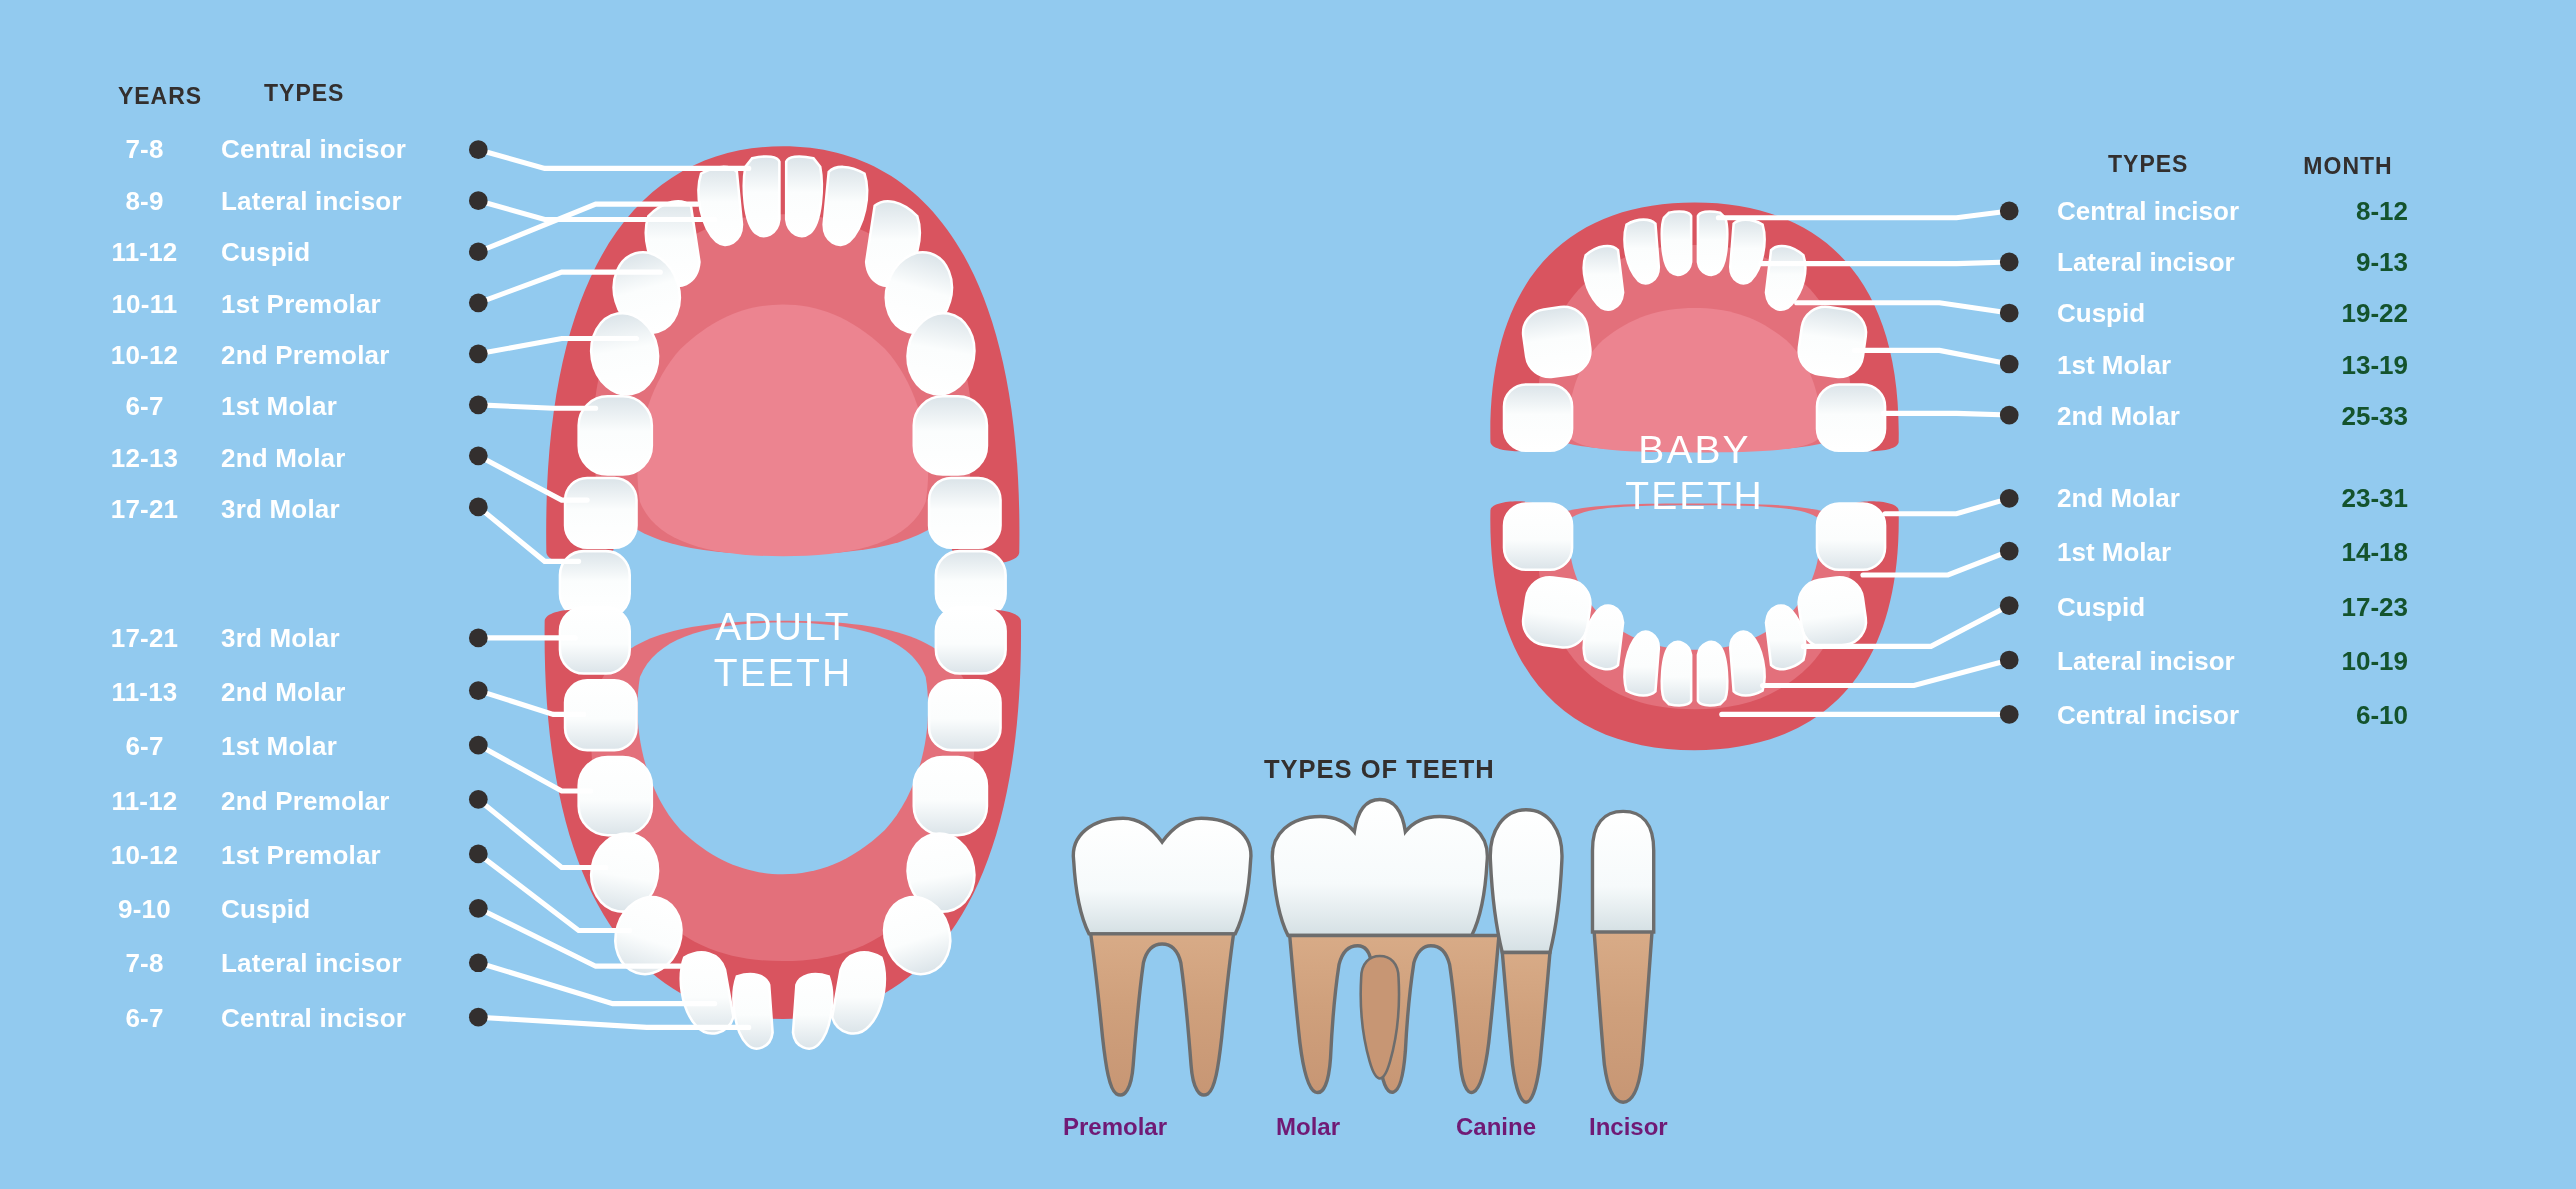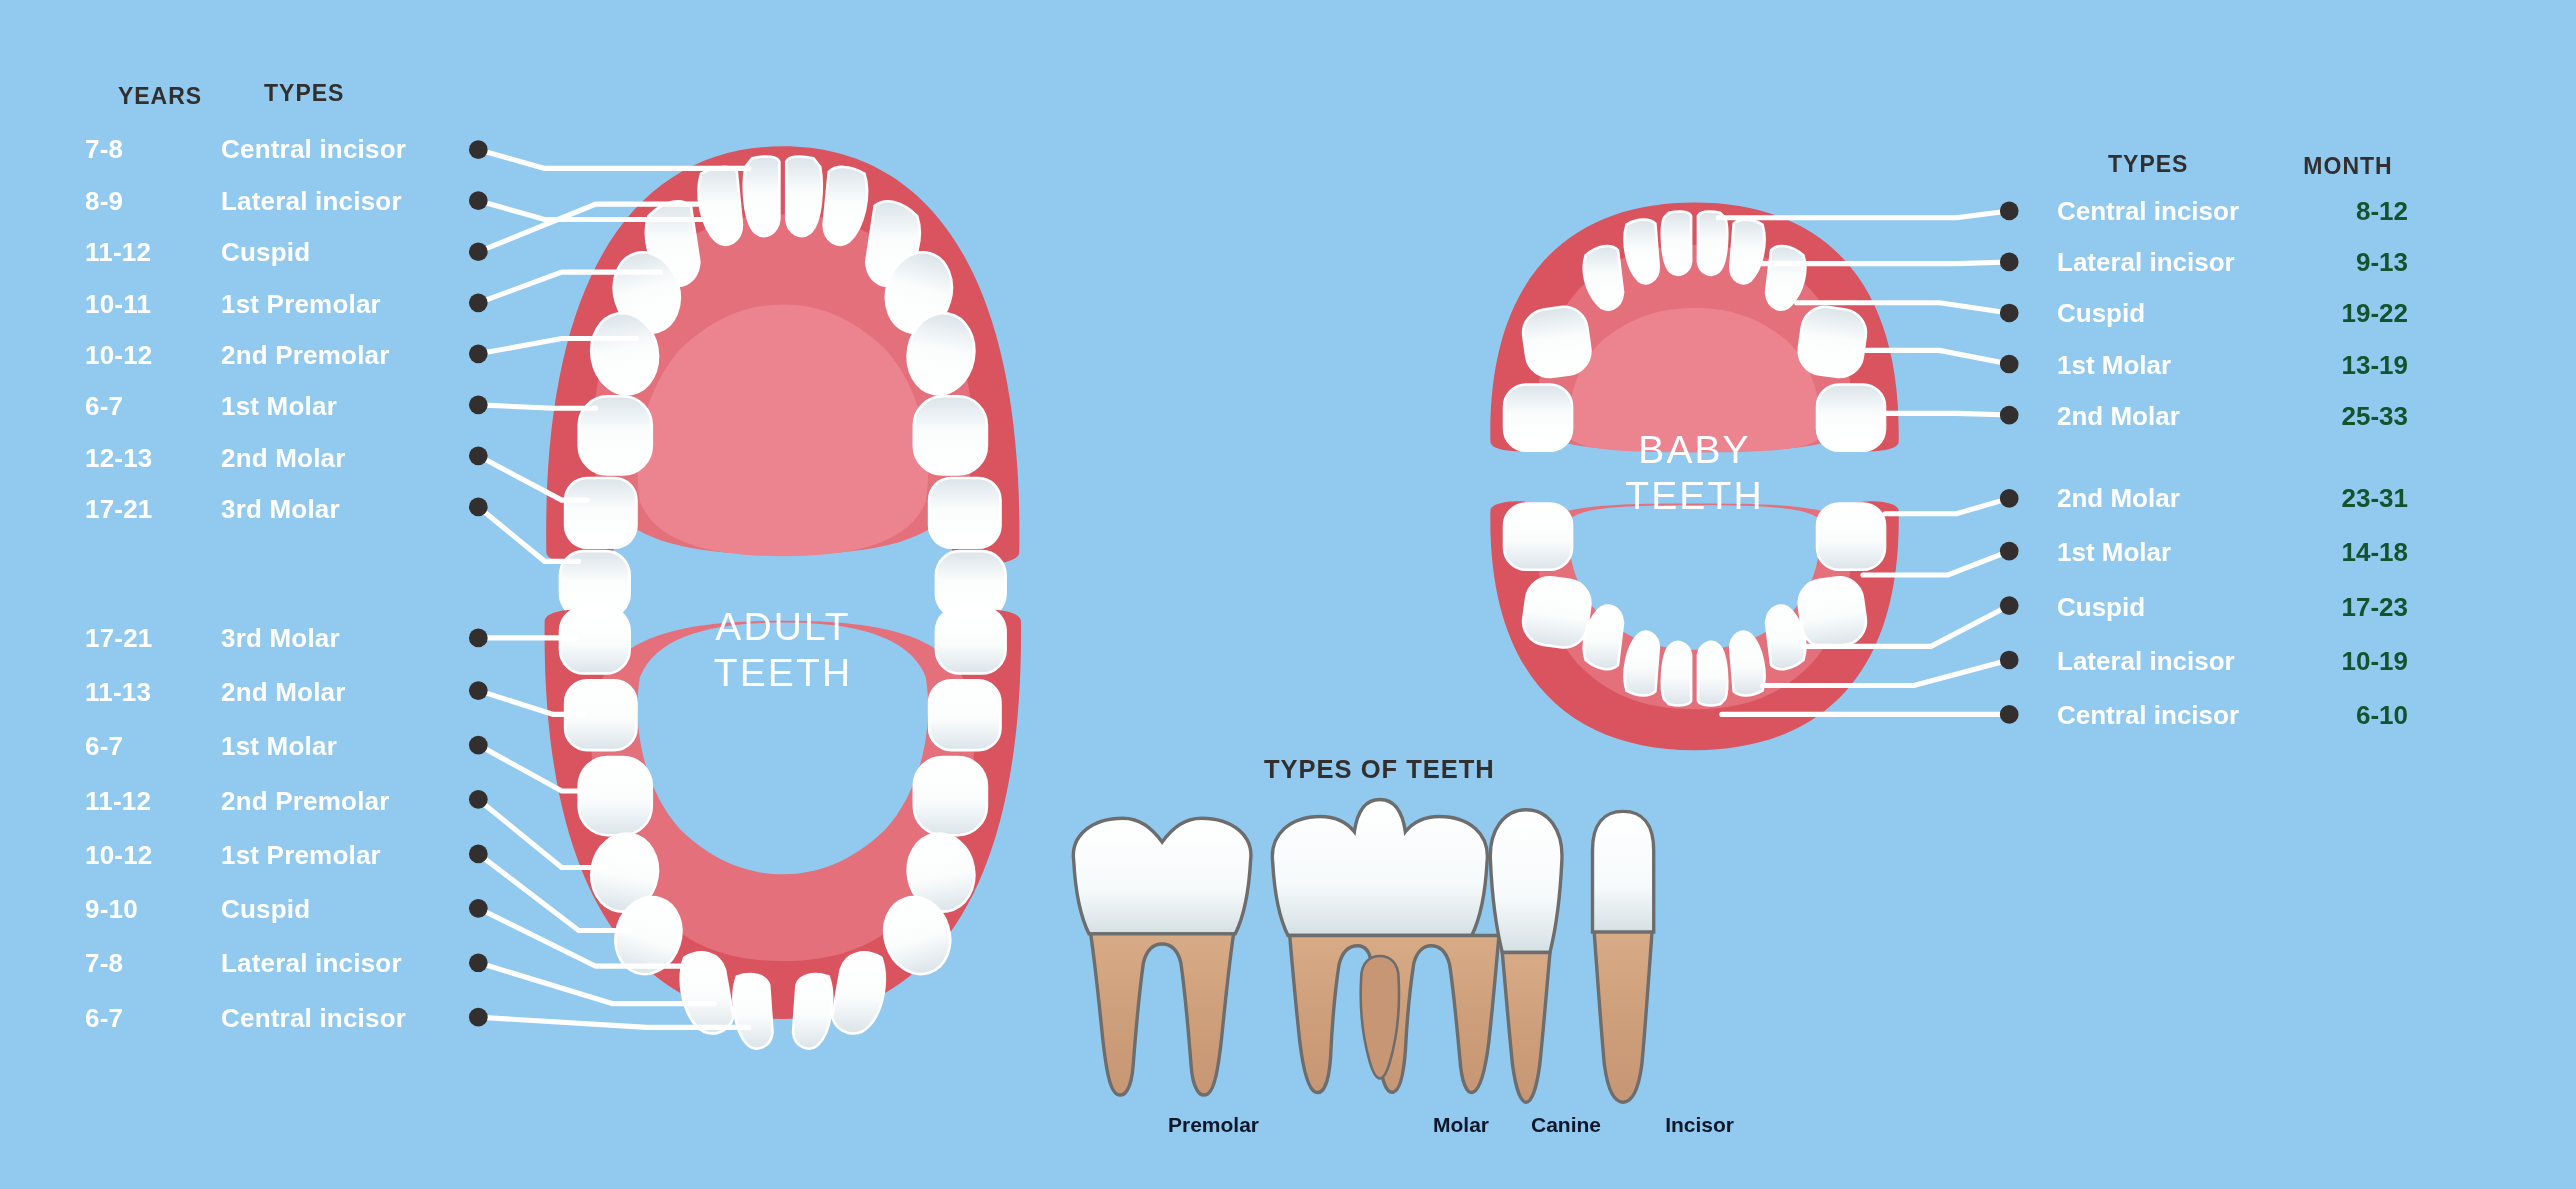--- a/index.html
+++ b/index.html
@@ -14,37 +14,37 @@
   svg.layer{position:absolute;left:0;top:0;width:2576px;height:1189px;overflow:visible;}
   .txt{position:absolute;white-space:nowrap;}
 
   
   .colhead{
     font-weight:bold;color:#332f2e;font-size:23px;letter-spacing:1px;
   }
   
   .yr{
     color:#ffffff;font-weight:bold;font-size:26px;letter-spacing:0.2px;
-    text-align:left;
+    text-align:center;
   }
   .tp{
     color:#ffffff;font-weight:bold;font-size:26px;letter-spacing:0.2px;
   }
   .tp-r{color:#ffffff;font-weight:bold;font-size:26px;}
   .mo-r{color:#14532d;font-weight:bold;font-size:26px;text-align:right;}
 
   .archlabel{
     color:#ffffff;font-size:39px;font-weight:300;letter-spacing:2.1px;
     text-align:center;line-height:1.18;
   }
   .sectionhead{
     color:#332f2e;font-weight:bold;font-size:25.5px;letter-spacing:1px;
   }
   .toothlabel{
-    color:#0f172a;font-weight:bold;font-size:21px;text-align:right;
+    color:#701a75;font-weight:bold;font-size:24px;text-align:left;
   }
 
   
   .logobox{
     position:absolute;background:#ffffff;border-radius:1.7px;overflow:hidden;
   }
   .logo-loy{
     position:absolute;font-weight:bold;font-style:italic;color:#1f3a73;
     font-size:37px;letter-spacing:-0.9px;
   }

